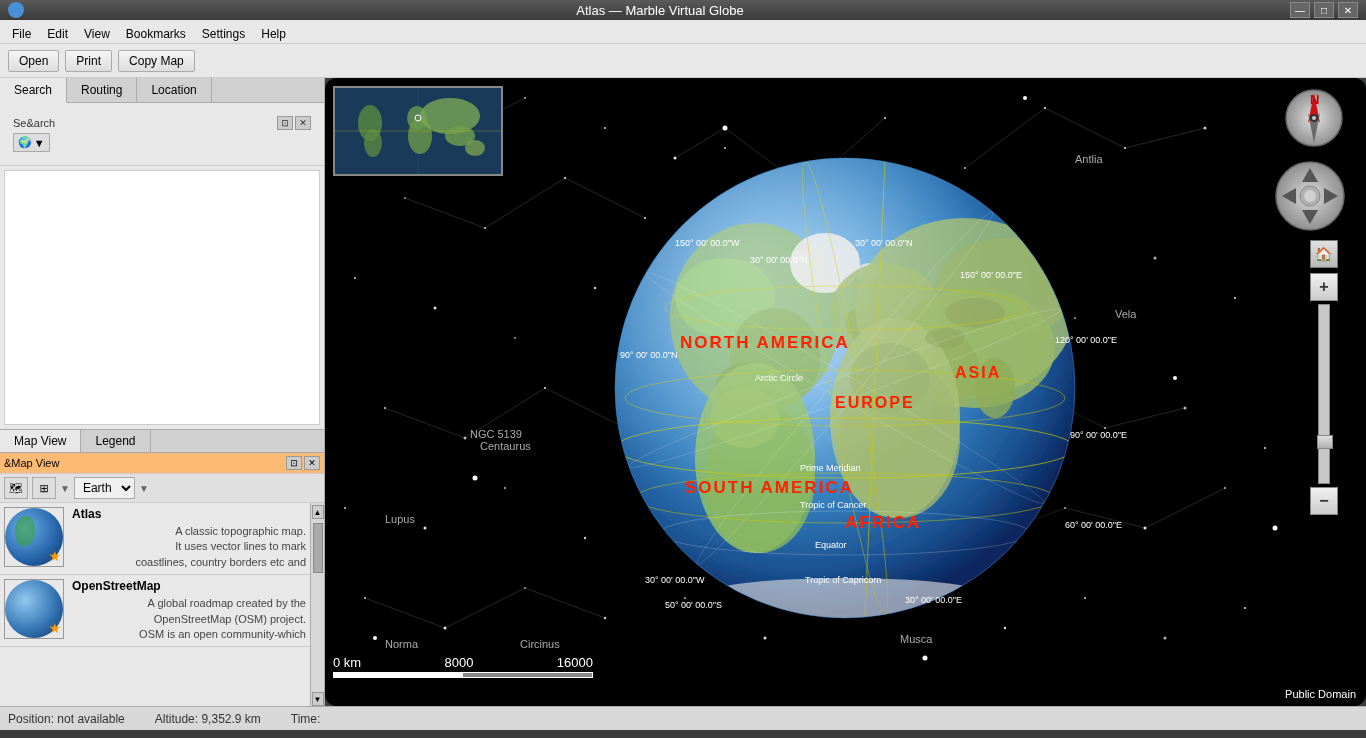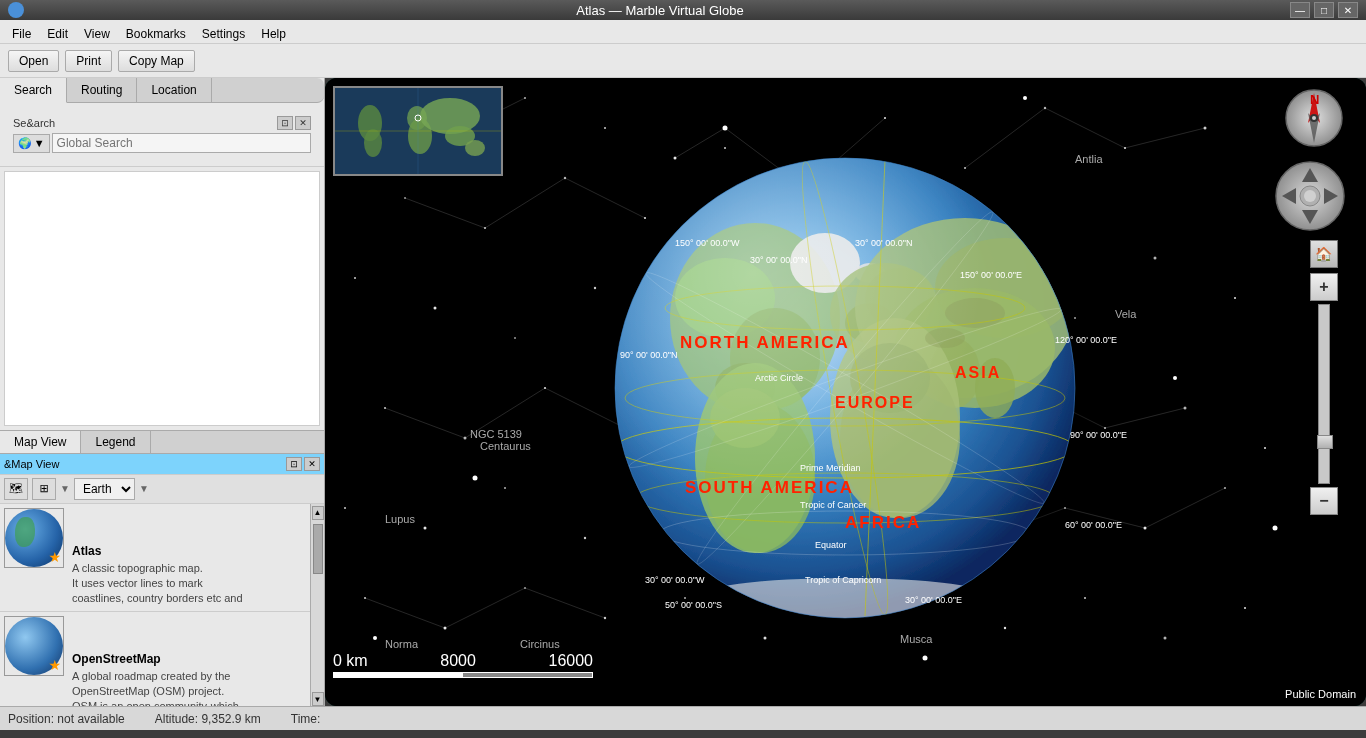--- a/index.html
+++ b/index.html
@@ -78,21 +78,20 @@
       display: flex;
       flex-direction: column;
       flex-shrink: 0;
     }
 
     
     #top-tabs {
       display: flex;
       background: #d0d0d0;
       border-bottom: 1px solid #aaa;
-      border-radius: 7px;
     }
     .top-tab {
       padding: 5px 14px;
       cursor: pointer;
       font-size: 12px;
       border-right: 1px solid #aaa;
       background: #d0d0d0;
     }
     .top-tab.active {
       background: #e8e8e8;
@@ -175,21 +174,21 @@
       display: flex;
       flex-direction: column;
       overflow: hidden;
     }
     #mapview-header {
       display: flex;
       align-items: center;
       justify-content: space-between;
       padding: 3px 4px;
       font-size: 11px;
-      background: #7dd3fc;
+      background: #fdba74;
       border-bottom: 1px solid #ccc;
     }
     #mapview-header .mv-controls { display: flex; gap: 2px; }
     #mapview-header .mv-ctrl-btn {
       width: 16px; height: 14px;
       background: #ccc;
       border: 1px solid #999;
       font-size: 9px;
       cursor: pointer;
       display: flex; align-items: center; justify-content: center;
@@ -226,23 +225,23 @@
       cursor: pointer;
       gap: 8px;
     }
     .map-item .map-thumb {
       width: 60px; height: 60px;
       flex-shrink: 0;
       border: 1px solid #999;
       position: relative;
       overflow: hidden;
     }
-    .map-item .map-info { flex: 1; margin-top: 36px; }
+    .map-item .map-info { flex: 1; }
     .map-item .map-title { font-weight: bold; font-size: 12px; margin-bottom: 3px; }
-    .map-item .map-desc { font-size: 11px; color: #444; line-height: 1.4; }
+    .map-item .map-desc { font-size: 11px; color: #444; line-height: 1.4; text-align: right; }
     .map-item .star-icon {
       position: absolute;
       bottom: 2px; right: 2px;
       color: #f90;
       font-size: 14px;
     }
 
     
     #map-viewport {
       flex: 1;
@@ -315,21 +314,21 @@
     
     #scale-bar {
       position: absolute;
       bottom: 28px;
       left: 8px;
       width: 260px;
     }
     #scale-bar .scale-labels {
       display: flex;
       justify-content: space-between;
-      font-size: 16px;
+      font-size: 13px;
       color: #fff;
       margin-bottom: 2px;
     }
     #scale-bar .scale-line {
       height: 6px;
       background: linear-gradient(to right, #fff 50%, #888 50%);
       border: 1px solid #fff;
     }
 
     
@@ -460,21 +459,20 @@
         <div class="panel-header-controls">
           <div class="panel-ctrl-btn">⊡</div>
           <div class="panel-ctrl-btn">✕</div>
         </div>
       </div>
       <div id="search-input-row">
         <div id="search-type-btn">
           <span>🌍</span>
           <span>▼</span>
         </div>
-        <input id="search-input" type="text" placeholder="Global Search" style="">
       </div>
     </div>
 
     <div id="search-results"></div>
 
     <div id="bottom-tabs">
       <div class="bottom-tab active">Map View</div>
       <div class="bottom-tab">Legend</div>
     </div>
 

